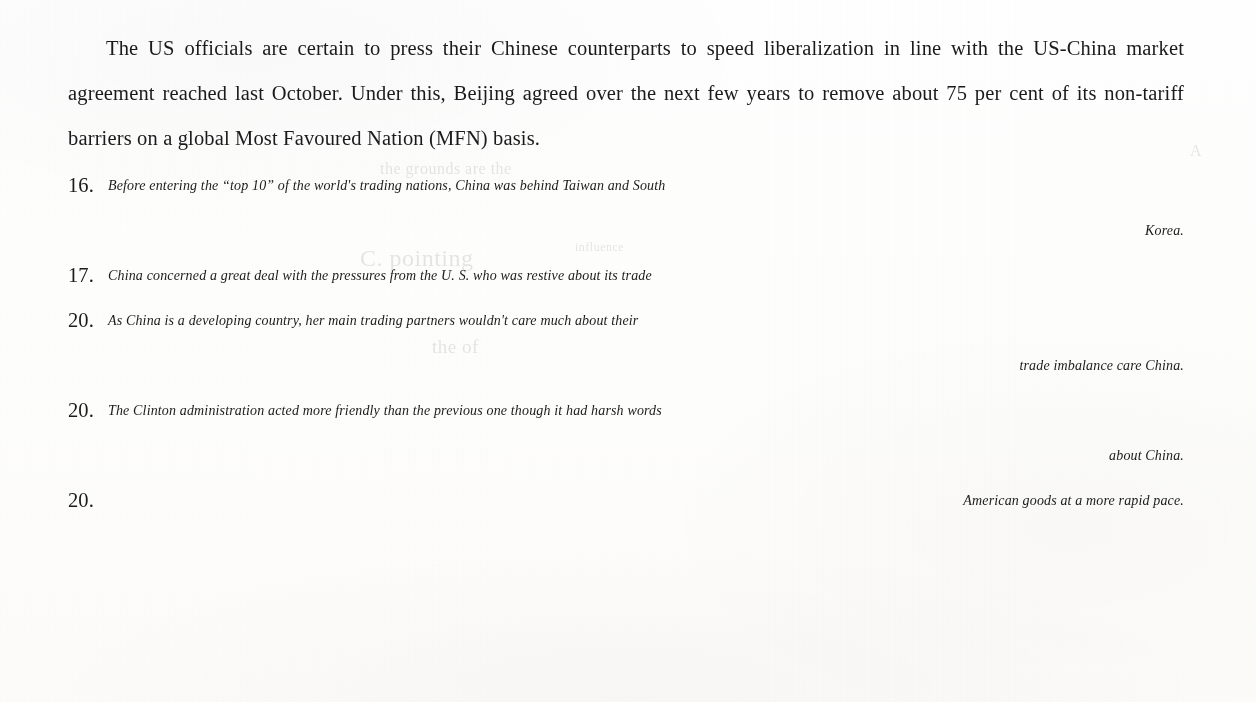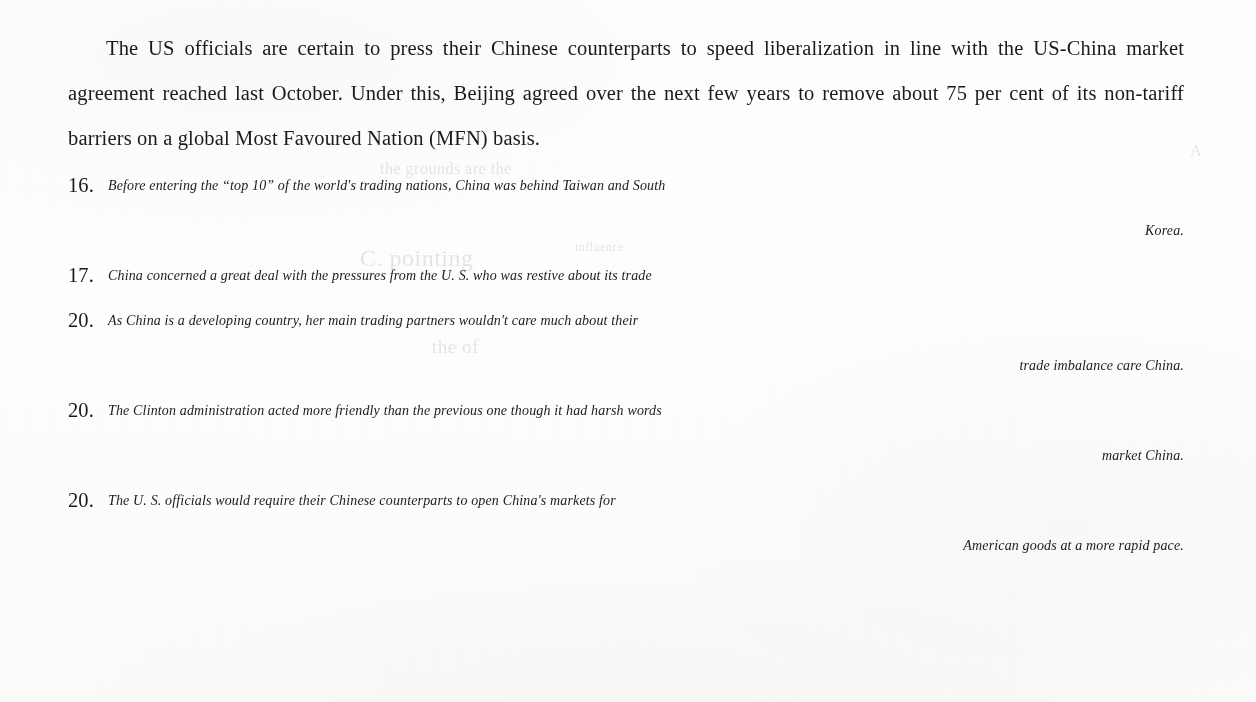--- a/index.html
+++ b/index.html
@@ -137,24 +137,24 @@
       <span class="qtext"><span>China concerned a great deal with the pressures from the U. S. who was restive about its trade</span></span>
     </li>
 
     <li class="qitem">
       <span class="qnum">20.</span>
       <span class="qtext"><span>As China is a developing country, her main trading partners wouldn't care much about their</span><span class="last">trade imbalance care China.</span></span>
     </li>
 
     <li class="qitem">
       <span class="qnum">20.</span>
-      <span class="qtext"><span>The Clinton administration acted more friendly than the previous one though it had harsh words</span><span class="last">market China.</span></span>
+      <span class="qtext"><span>The Clinton administration acted more friendly than the previous one though it had harsh words</span><span class="last">about China.</span></span>
     </li>
 
     <li class="qitem">
       <span class="qnum">20.</span>
-      <span class="qtext"><span>The U. S. officials would require their Chinese counterparts to open China's markets for</span><span class="last">American goods at a more rapid pace.</span></span>
+      <span class="qtext"><span class="last">American goods at a more rapid pace.</span></span>
     </li>
 
   </ul>
 </div>
 
 <div class="grain"></div>
 
 </body></html>

